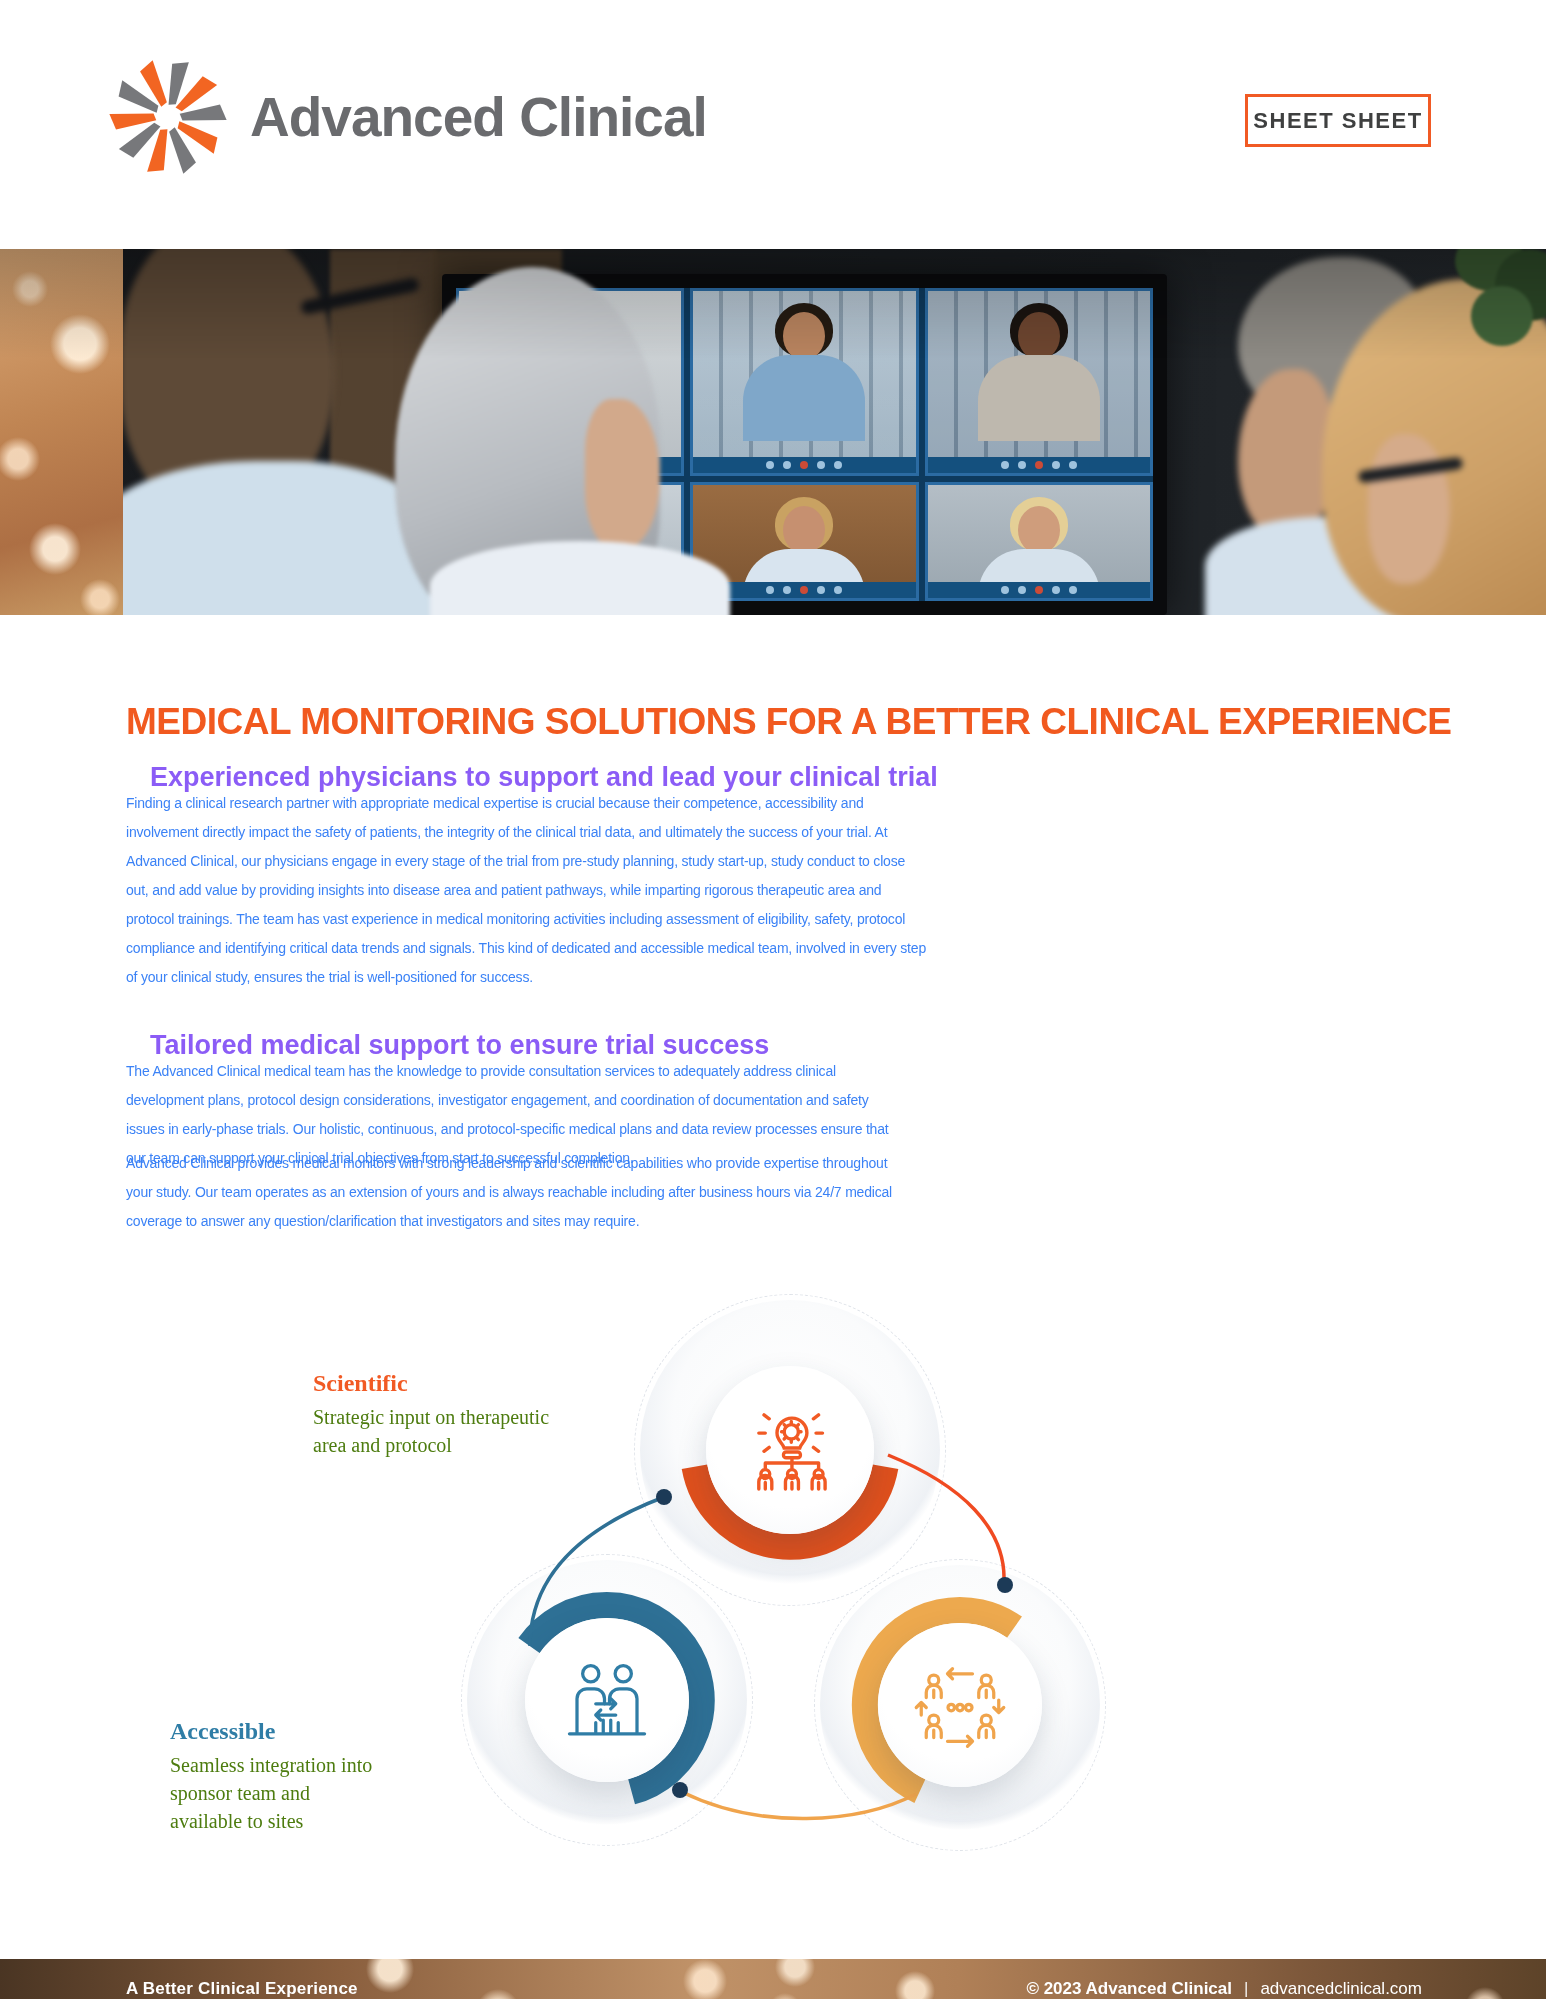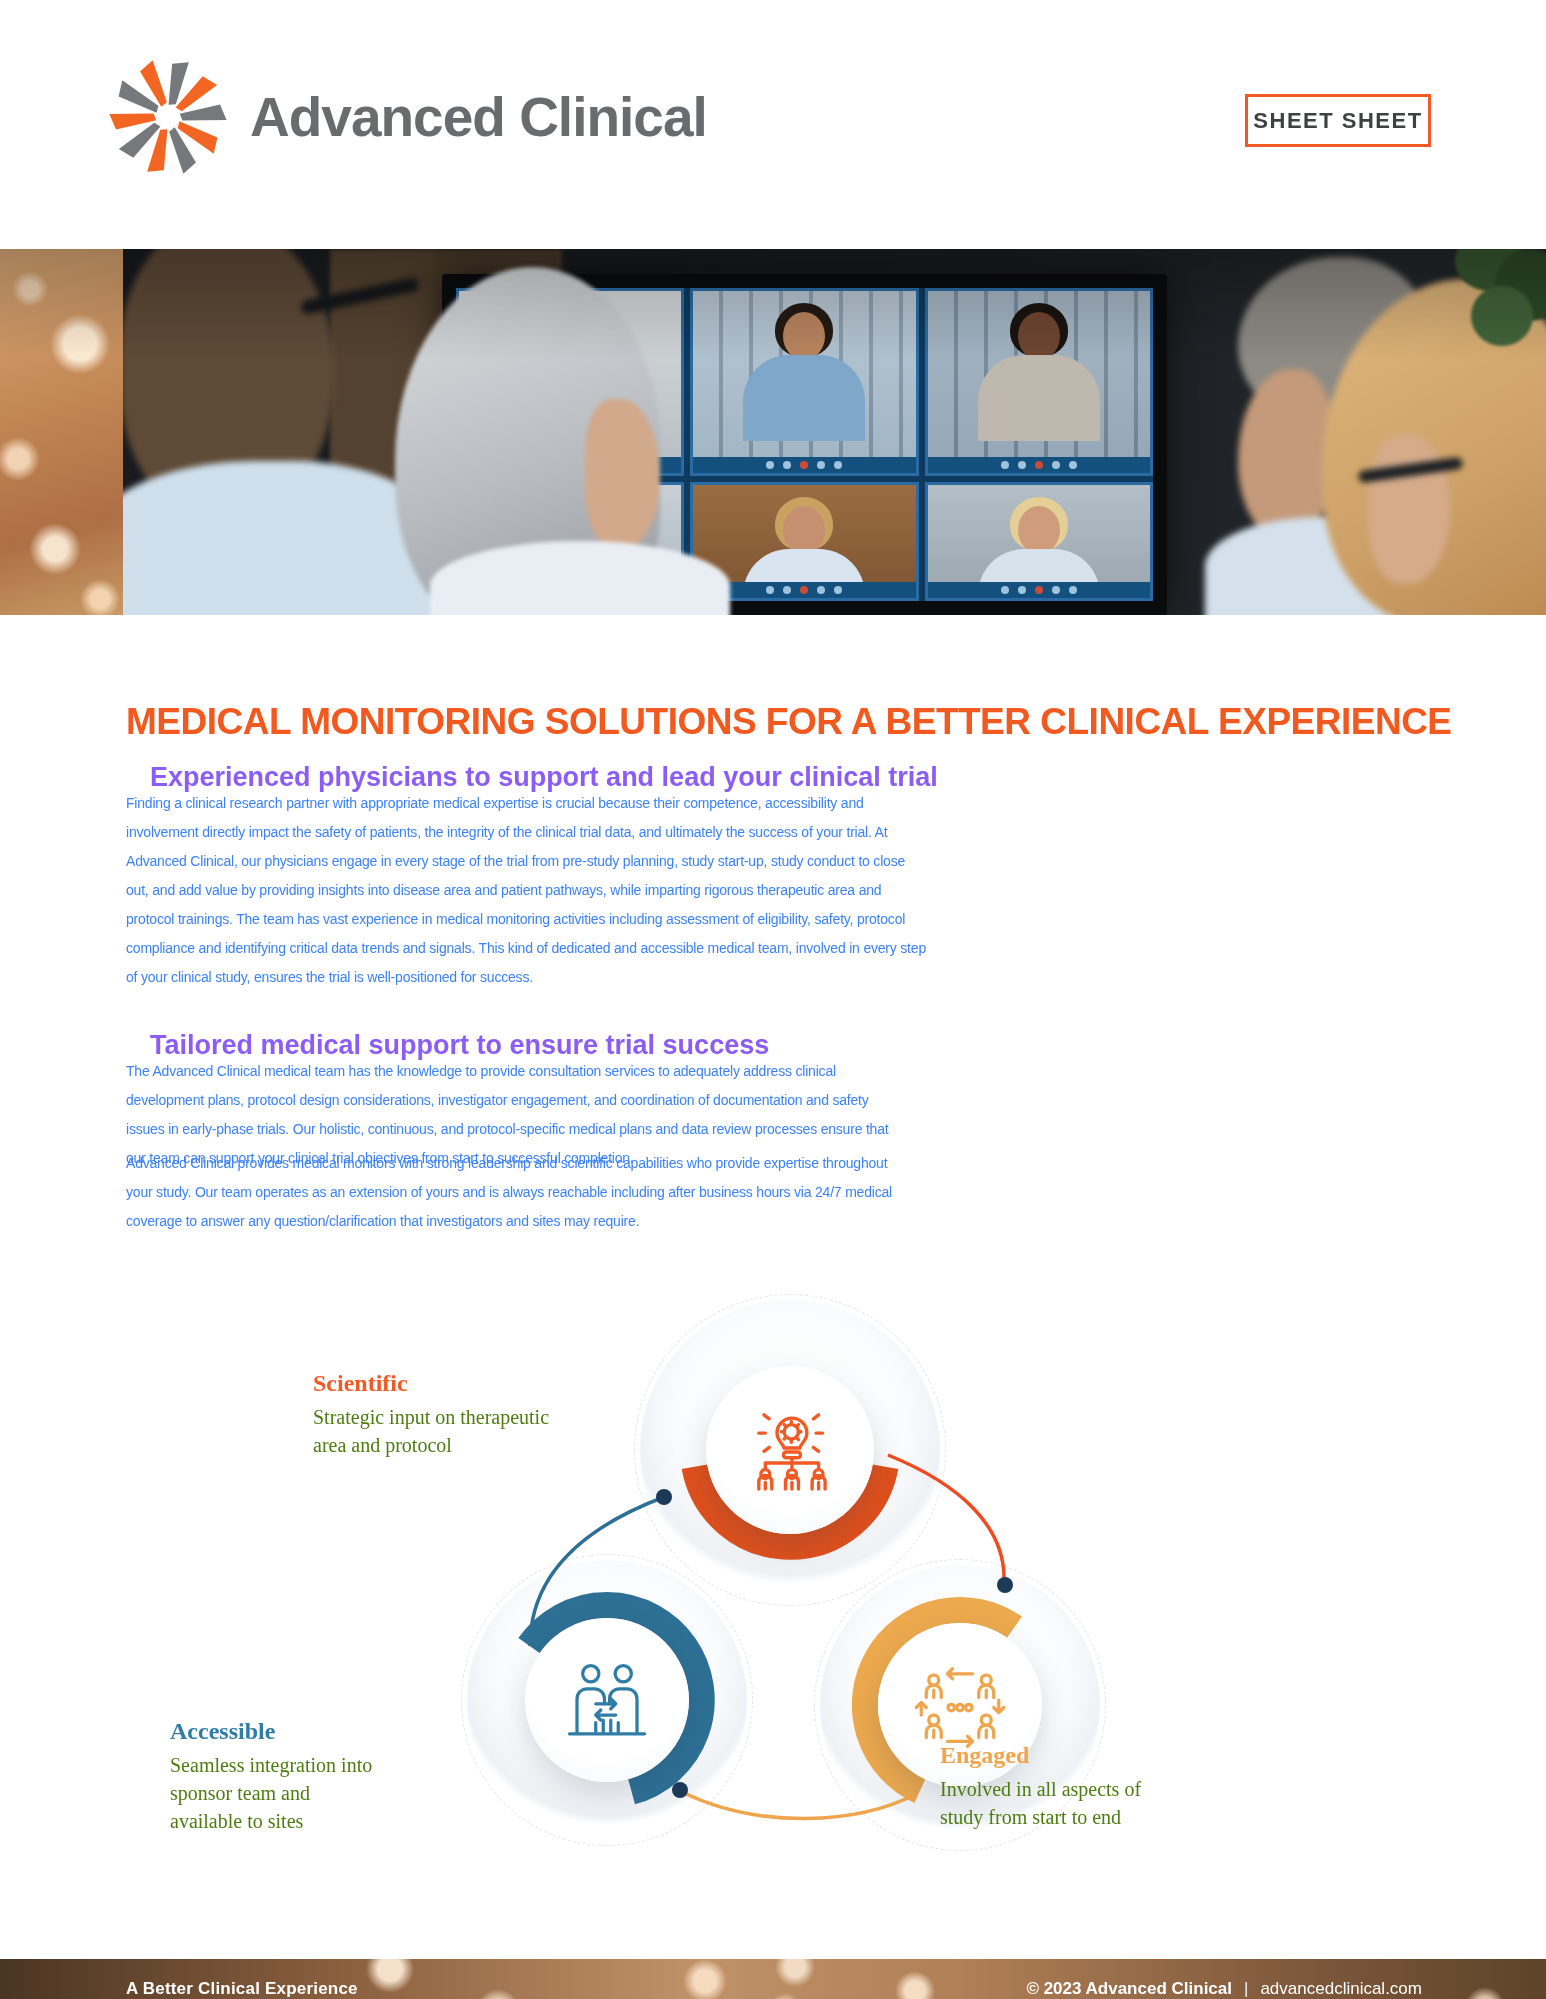--- a/index.html
+++ b/index.html
@@ -318,25 +318,20 @@
     <div class="dl-title">Scientific</div>
     <div class="dl-desc">Strategic input on therapeutic
 area and protocol</div>
   </div>
   <div class="dlabel lbl-acc">
     <div class="dl-title">Accessible</div>
     <div class="dl-desc">Seamless integration into
 sponsor team and
 available to sites</div>
   </div>
-  <div class="dlabel lbl-eng">
-    <div class="dl-title">Engaged</div>
-    <div class="dl-desc">Involved in all aspects of
-study from start to end</div>
-  </div>
 </div>
 
 <div class="footer">
   <span class="f-left">A Better Clinical Experience</span>
   <span class="f-right">
     <b>© 2023 Advanced Clinical</b><span class="sep">|</span><span class="site">advancedclinical.com</span>
   </span>
 </div>
 
 </body></html>

